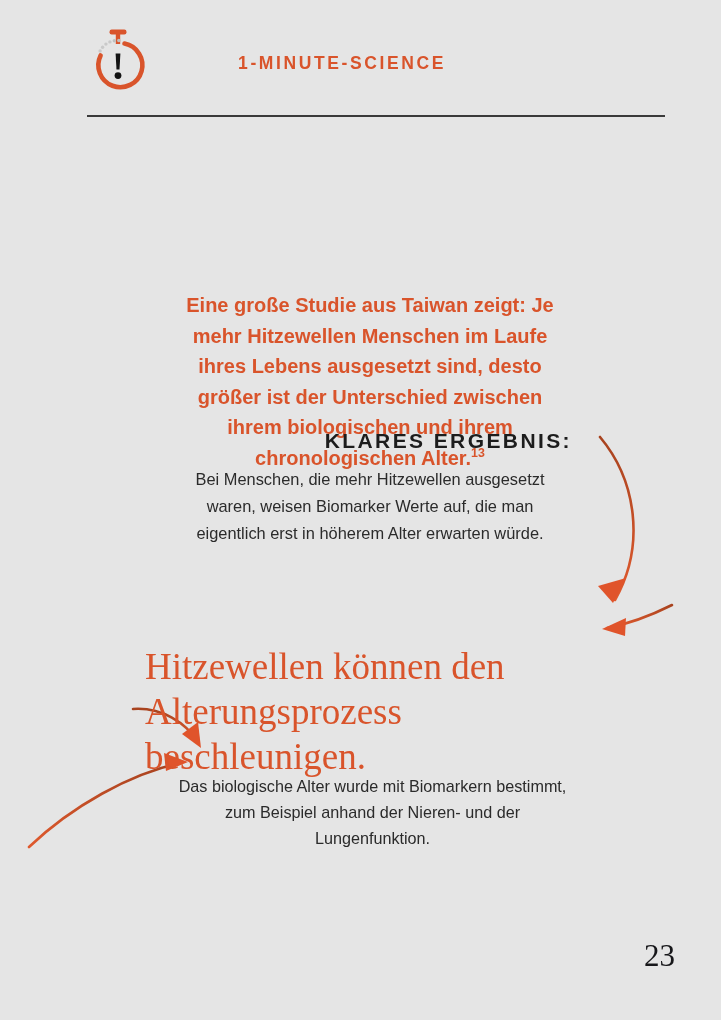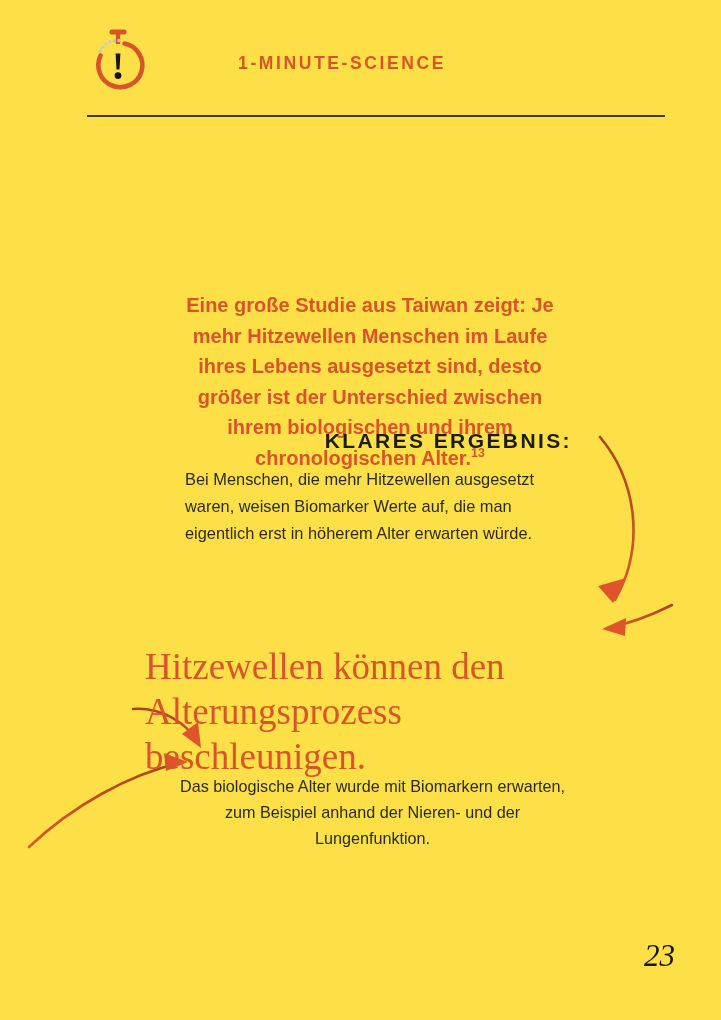--- a/index.html
+++ b/index.html
@@ -9,21 +9,21 @@
     background: #ffffff;
   }
   body {
     font-family: "Liberation Sans", sans-serif;
   }
 
   .page {
     position: relative;
     width: 721px;
     height: 1020px;
-    background: #fde047;
+    background: #e5e5e5;
     overflow: hidden;
     box-sizing: border-box;
   }
 
   
   .arrow-layer {
     position: absolute;
     inset: 0;
     width: 721px;
     height: 1020px;
@@ -120,21 +120,21 @@
     font-weight: bold;
     letter-spacing: 2.4px;
   }
 
   
   .result-body {
     position: absolute;
     left: 185px;
     top: 450px;
     width: 370px;
-    text-align: left;
+    text-align: center;
     color: #2b2b2b;
     font-size: 16.4px;
     line-height: 1.62;
   }
 
   
   .fazit-label {
     position: absolute;
     left: 185px;
     top: 562px;
@@ -170,21 +170,20 @@
   }
 
   
   .page-number {
     position: absolute;
     right: 46px;
     bottom: 46px;
     font-family: "Liberation Serif", serif;
     font-size: 31px;
     color: #17171a;
-    font-style: italic;
   }
 </style>
 </head>
 <body>
 
 <div class="page">
 
   <svg class="arrow-layer" viewBox="0 0 721 1020" xmlns="http://www.w3.org/2000/svg" aria-hidden="true">
     <defs>
       <linearGradient id="gOr" x1="0" y1="0" x2="0" y2="1">
@@ -243,18 +242,18 @@
     <div class="rule"></div>
 
 
     <p class="lede"><span>Eine große Studie aus Taiwan zeigt: Je mehr Hitzewellen Menschen im Laufe ihres Lebens ausgesetzt sind, desto größer ist der Unterschied zwischen ihrem biologischen und ihrem chronologischen Alter.</span><sup>13</sup></p>
 
     <h2 class="result-heading">KLARES ERGEBNIS:</h2>
     <p class="result-body">Bei Menschen, die mehr Hitzewellen ausgesetzt waren, weisen Biomarker Werte auf, die man eigentlich erst in höherem Alter erwarten würde.</p>
 
     <p class="conclusion">Hitzewellen können den Alterungsprozess beschleunigen.</p>
 
-    <p class="method-body">Das biologische Alter wurde mit Biomarkern erwarten, zum Beispiel anhand der Nieren- und der Lungenfunktion.</p>
+    <p class="method-body">Das biologische Alter wurde mit Biomarkern bestimmt, zum Beispiel anhand der Nieren- und der Lungenfunktion.</p>
 
     <div class="page-number">23</div>
 
   </div>
 </div>
 
 </body></html>

